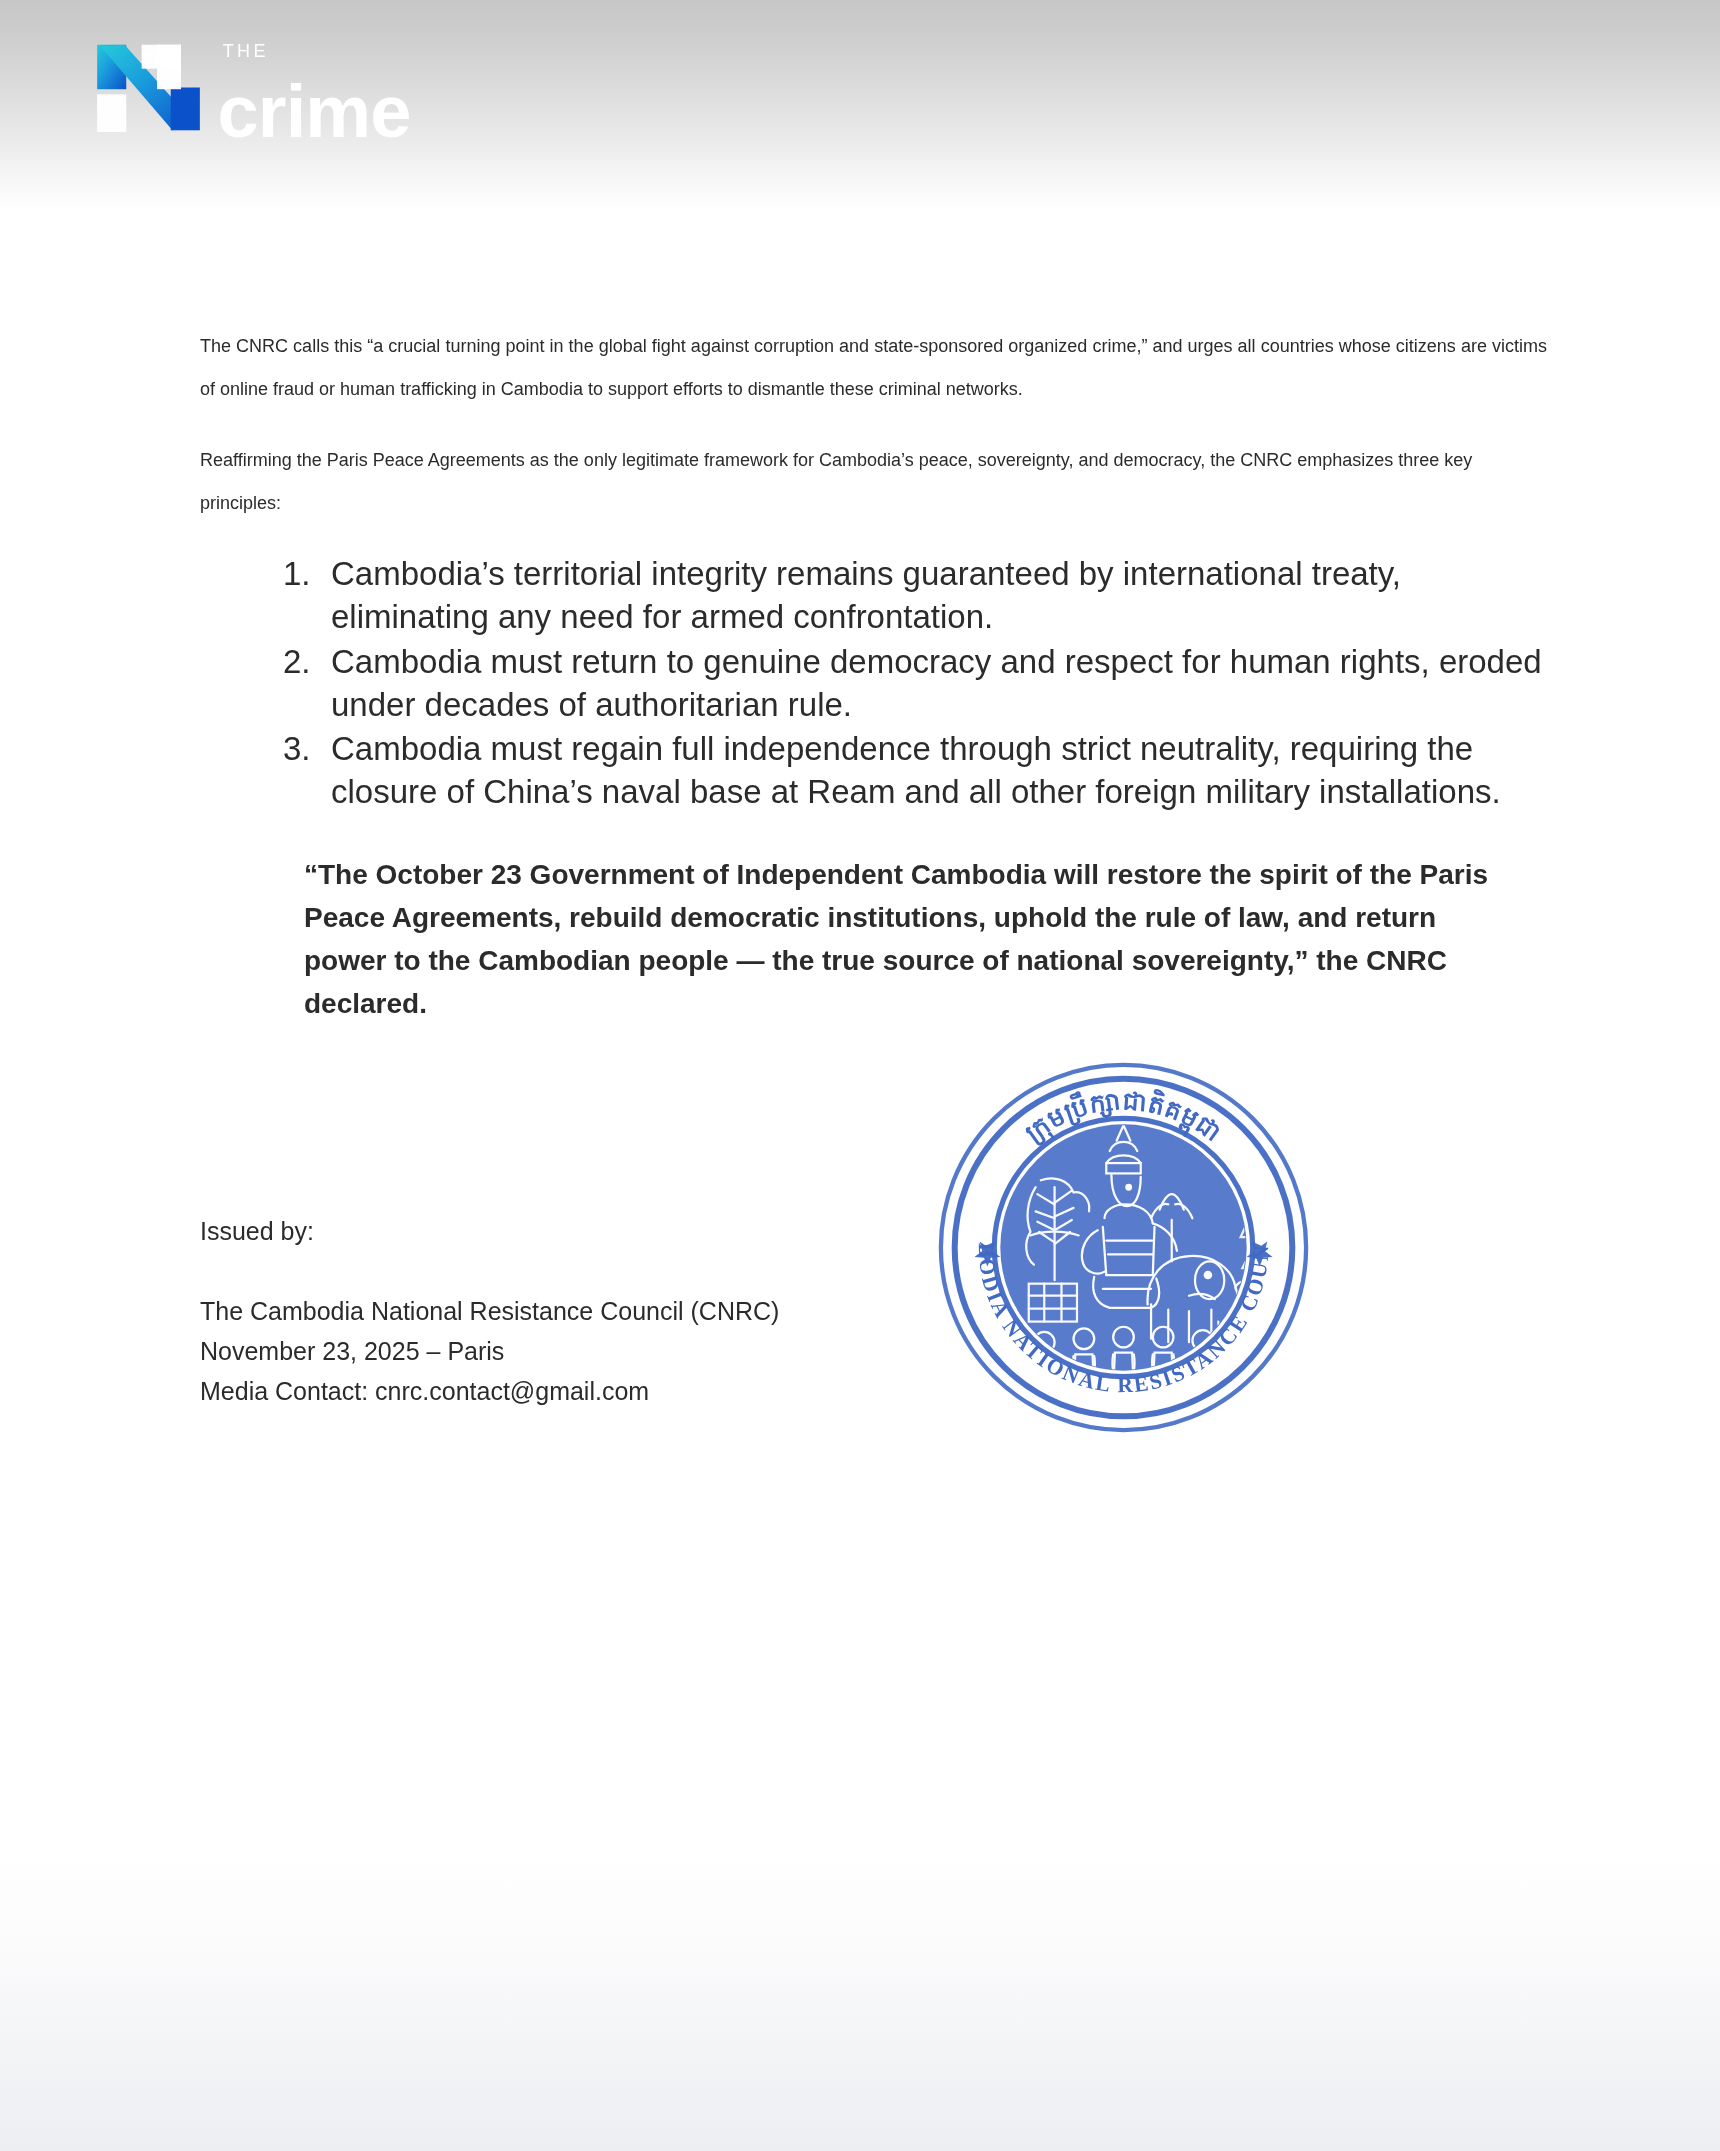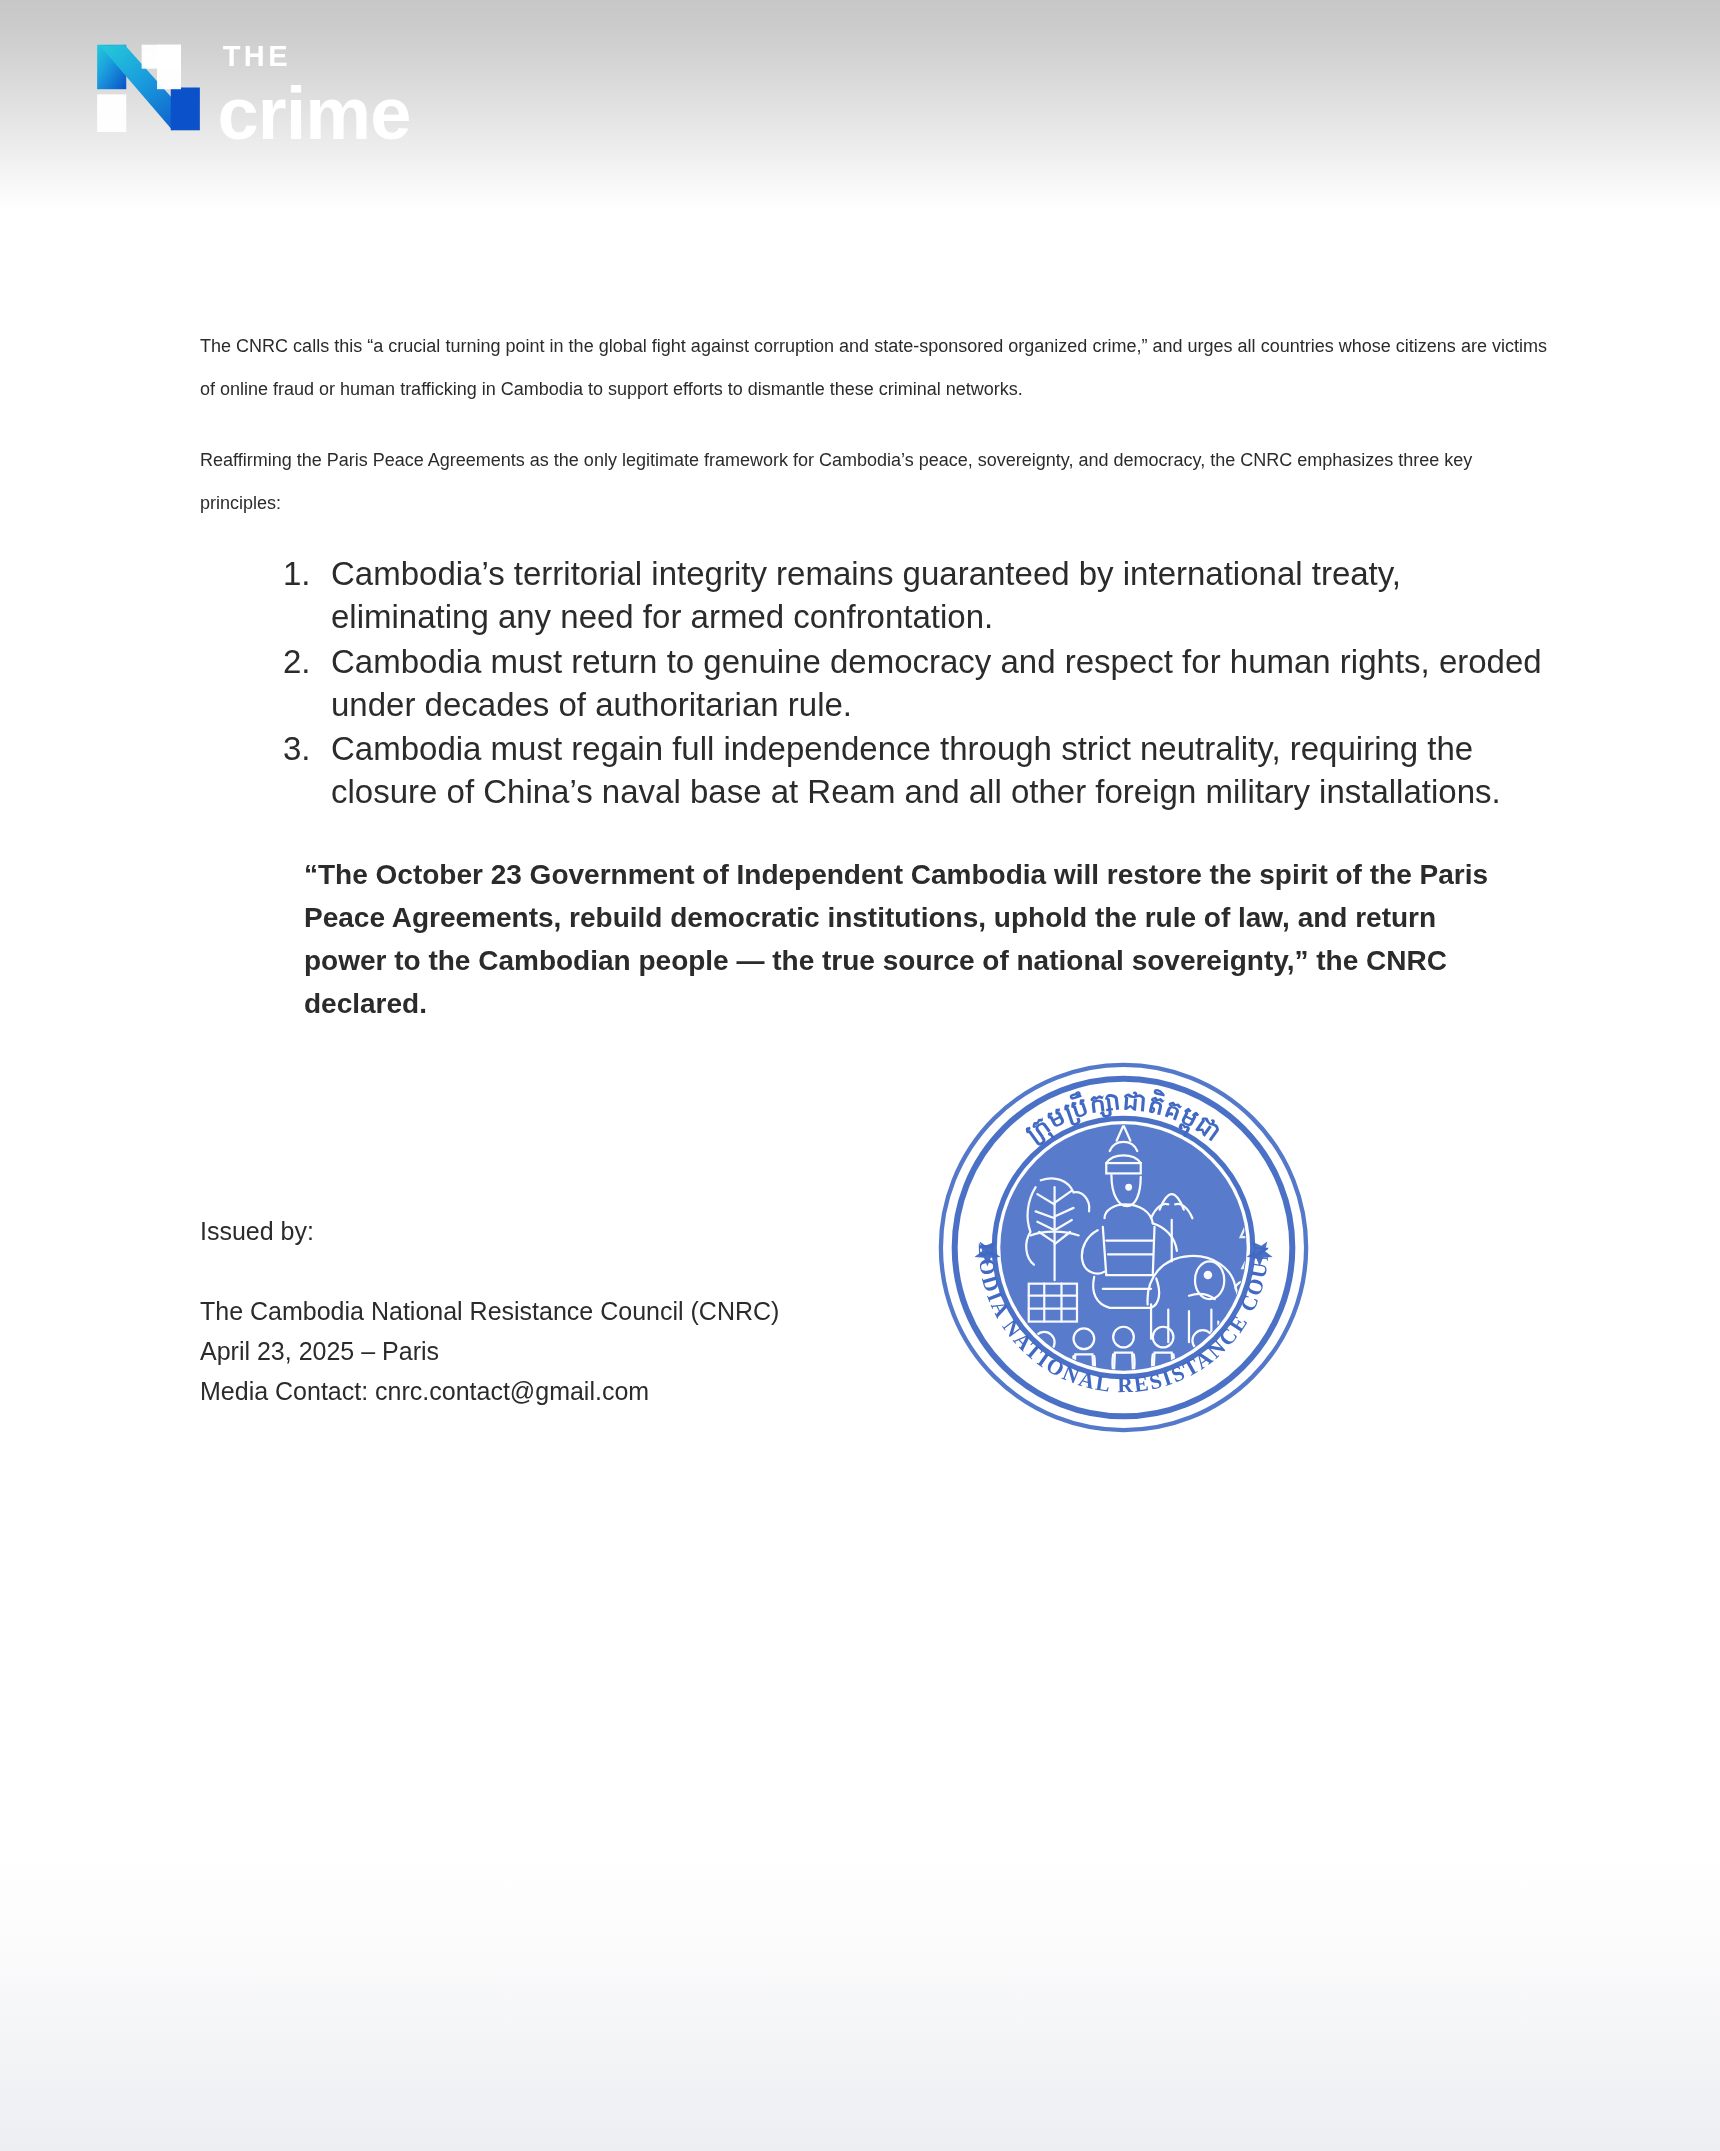--- a/index.html
+++ b/index.html
@@ -58,27 +58,27 @@
     margin-top: 3.4px;
   }
 
   .brand-words {
     position: relative;
     padding-top: 1.7px;
   }
 
   .brand-the {
     font-family: "Liberation Sans", sans-serif;
-    font-size: 29px;
-    font-weight: 700;
+    font-size: 18px;
+    font-weight: 400;
     letter-spacing: 3.4px;
     color: #ffffff;
     line-height: 1;
     margin-left: 5.2px;
-    margin-bottom: 9px;
+    margin-bottom: 18px;
   }
 
   .brand-nation {
     font-family: "Liberation Sans", sans-serif;
     font-size: 74px;
     font-weight: 700;
     letter-spacing: -0.9px;
     color: #ffffff;
     line-height: 0.92;
   }
@@ -218,21 +218,21 @@
       <li>Cambodia must regain full independence through strict neutrality, requiring the closure of China’s naval base at Ream and all other foreign military installations.</li>
     </ol>
 
     <p class="quote-block">“The October 23 Government of Independent Cambodia will restore the spirit of the Paris Peace Agreements, rebuild democratic institutions, uphold the rule of law, and return power to the Cambodian people — the true source of national sovereignty,” the CNRC declared.</p>
 
   </div>
 
   <div class="sig-block">
     <div class="sig-issued">Issued by:</div>
     <span class="sig-line">The Cambodia National Resistance Council (CNRC)</span>
-    <span class="sig-line">April 23, 2025 – Paris</span>
+    <span class="sig-line">November 23, 2025 – Paris</span>
     <span class="sig-line">Media Contact: cnrc.contact@gmail.com</span>
   </div>
 
   <div class="seal-wrap">
     <svg class="seal-svg" viewBox="0 0 440 440">
       <defs>
         <path id="ringTop" d="M 60,220 A 160,160 0 0 1 380,220" fill="none"></path>
         <path id="ringBottom" d="M 52,220 A 168,168 0 0 0 388,220" fill="none"></path>
         <clipPath id="innerClip">
             <circle cx="220" cy="220" r="142"></circle>

